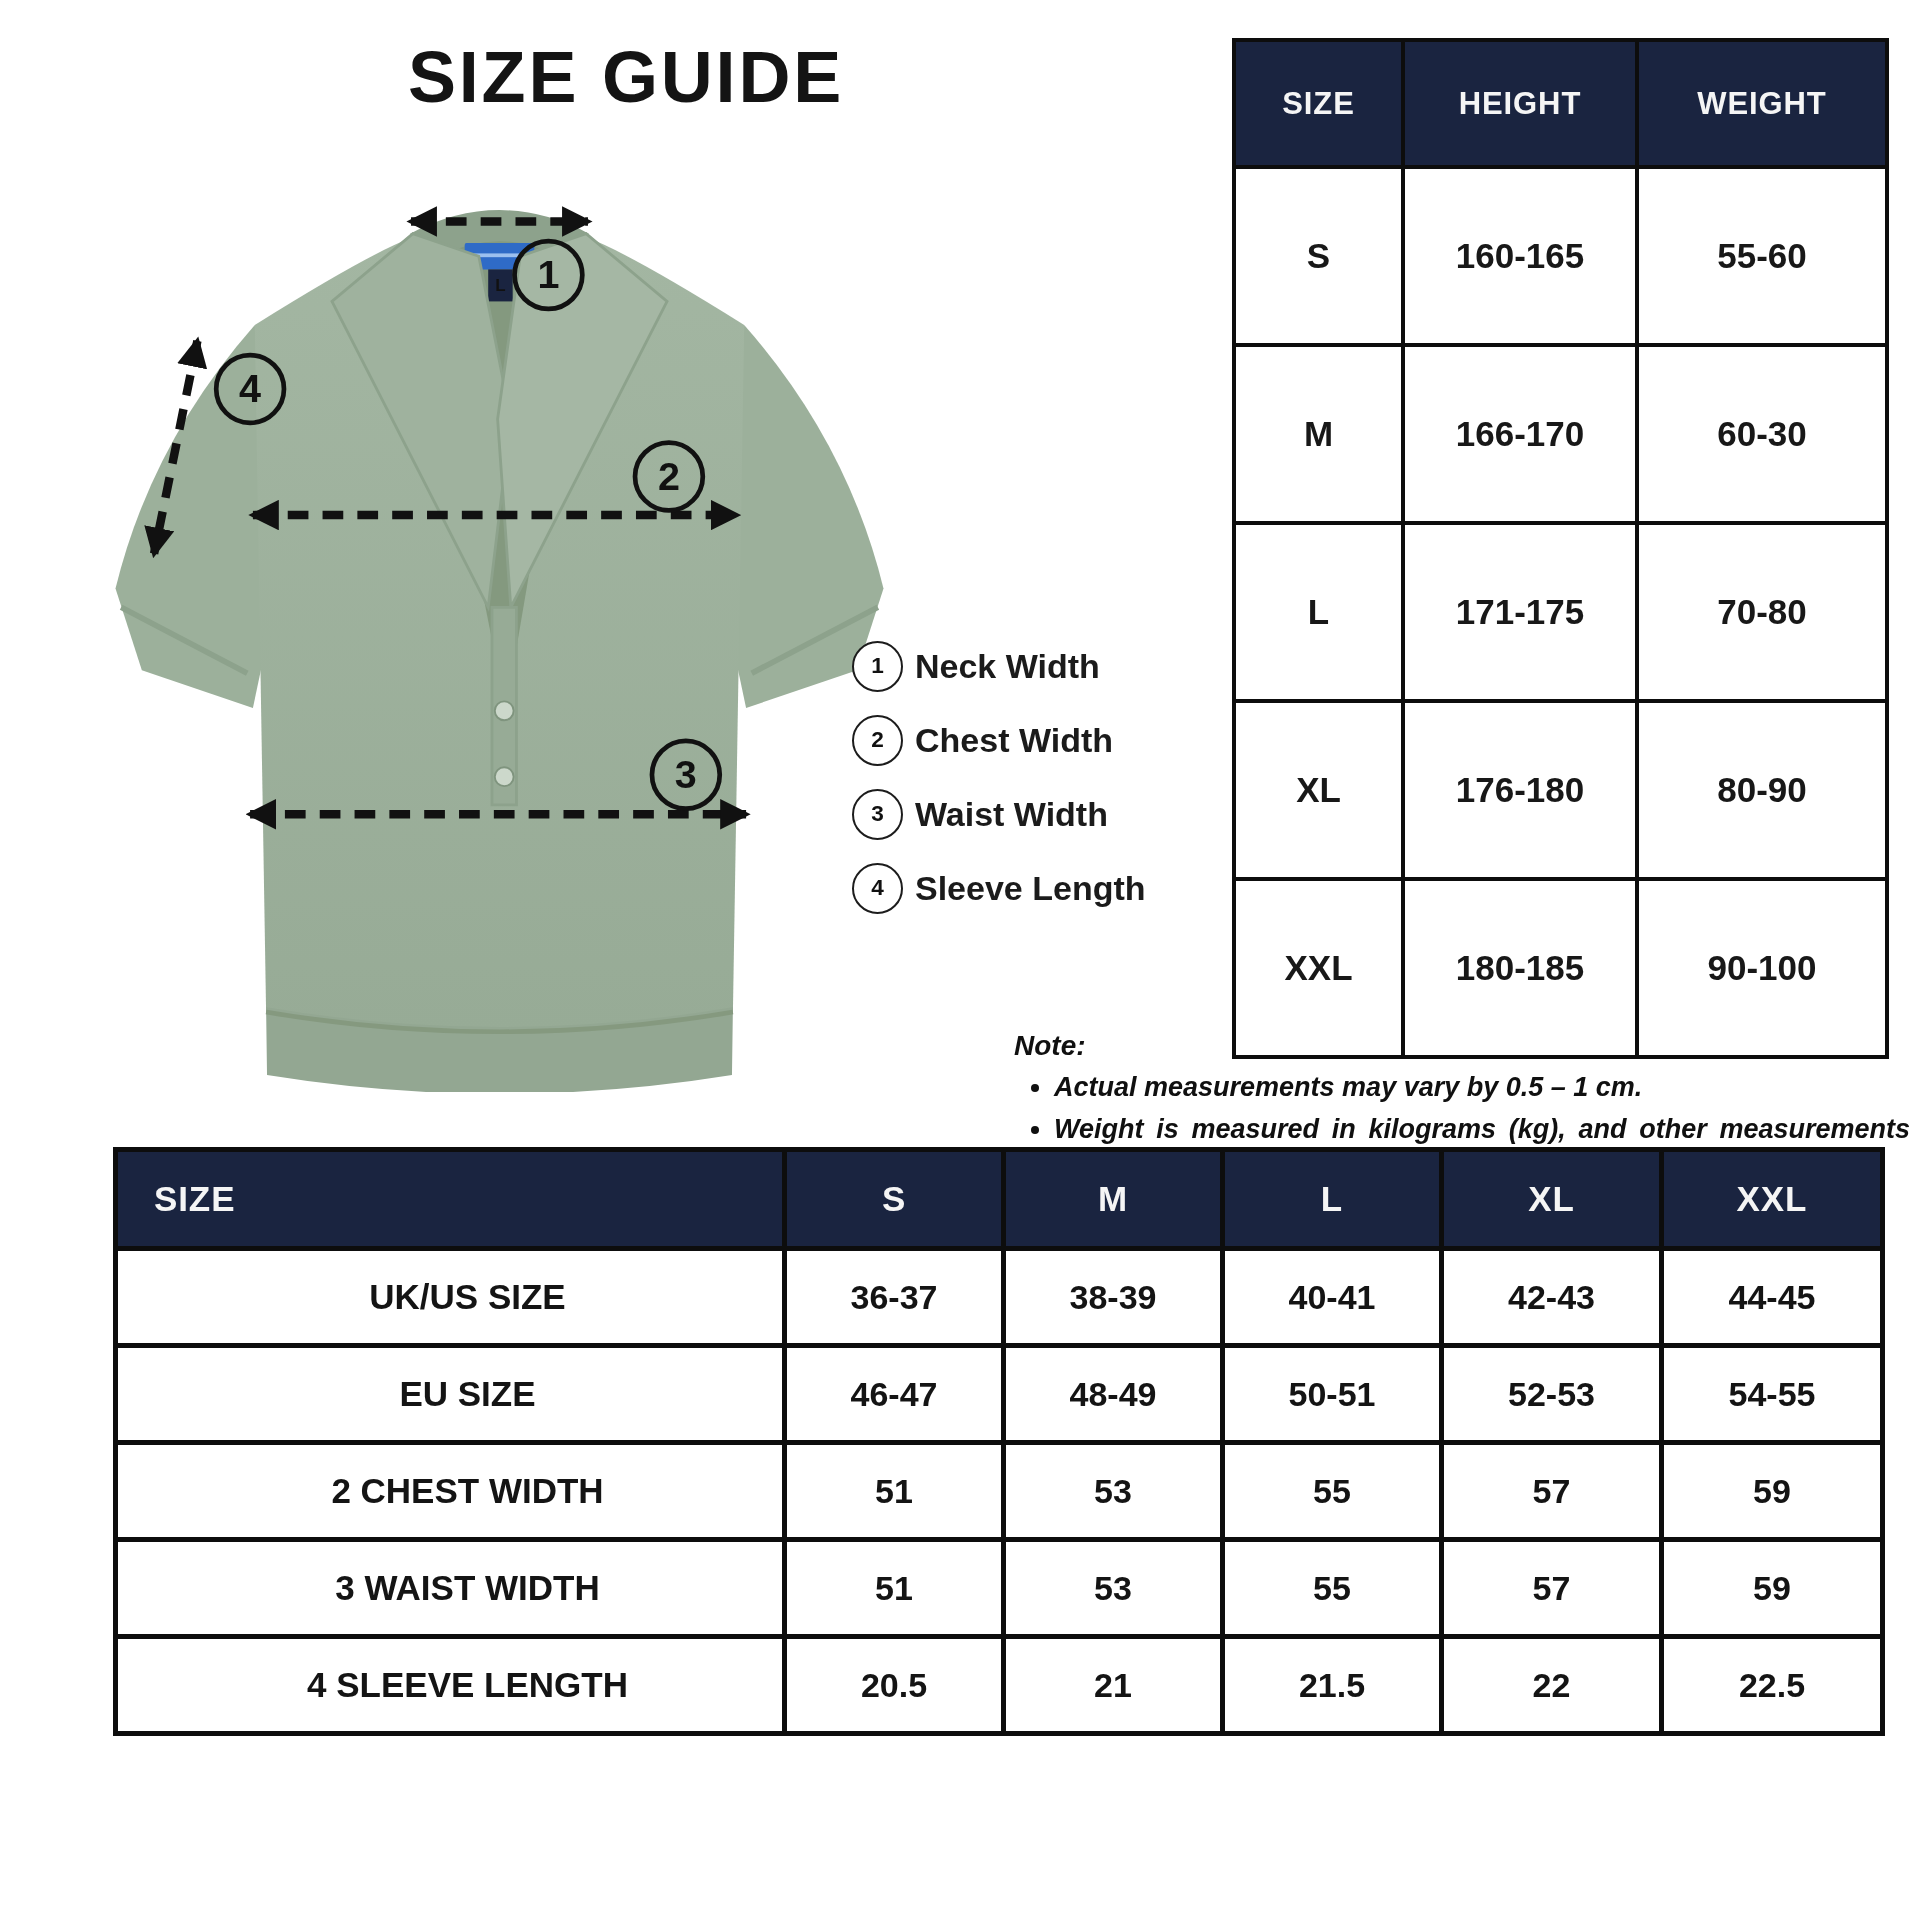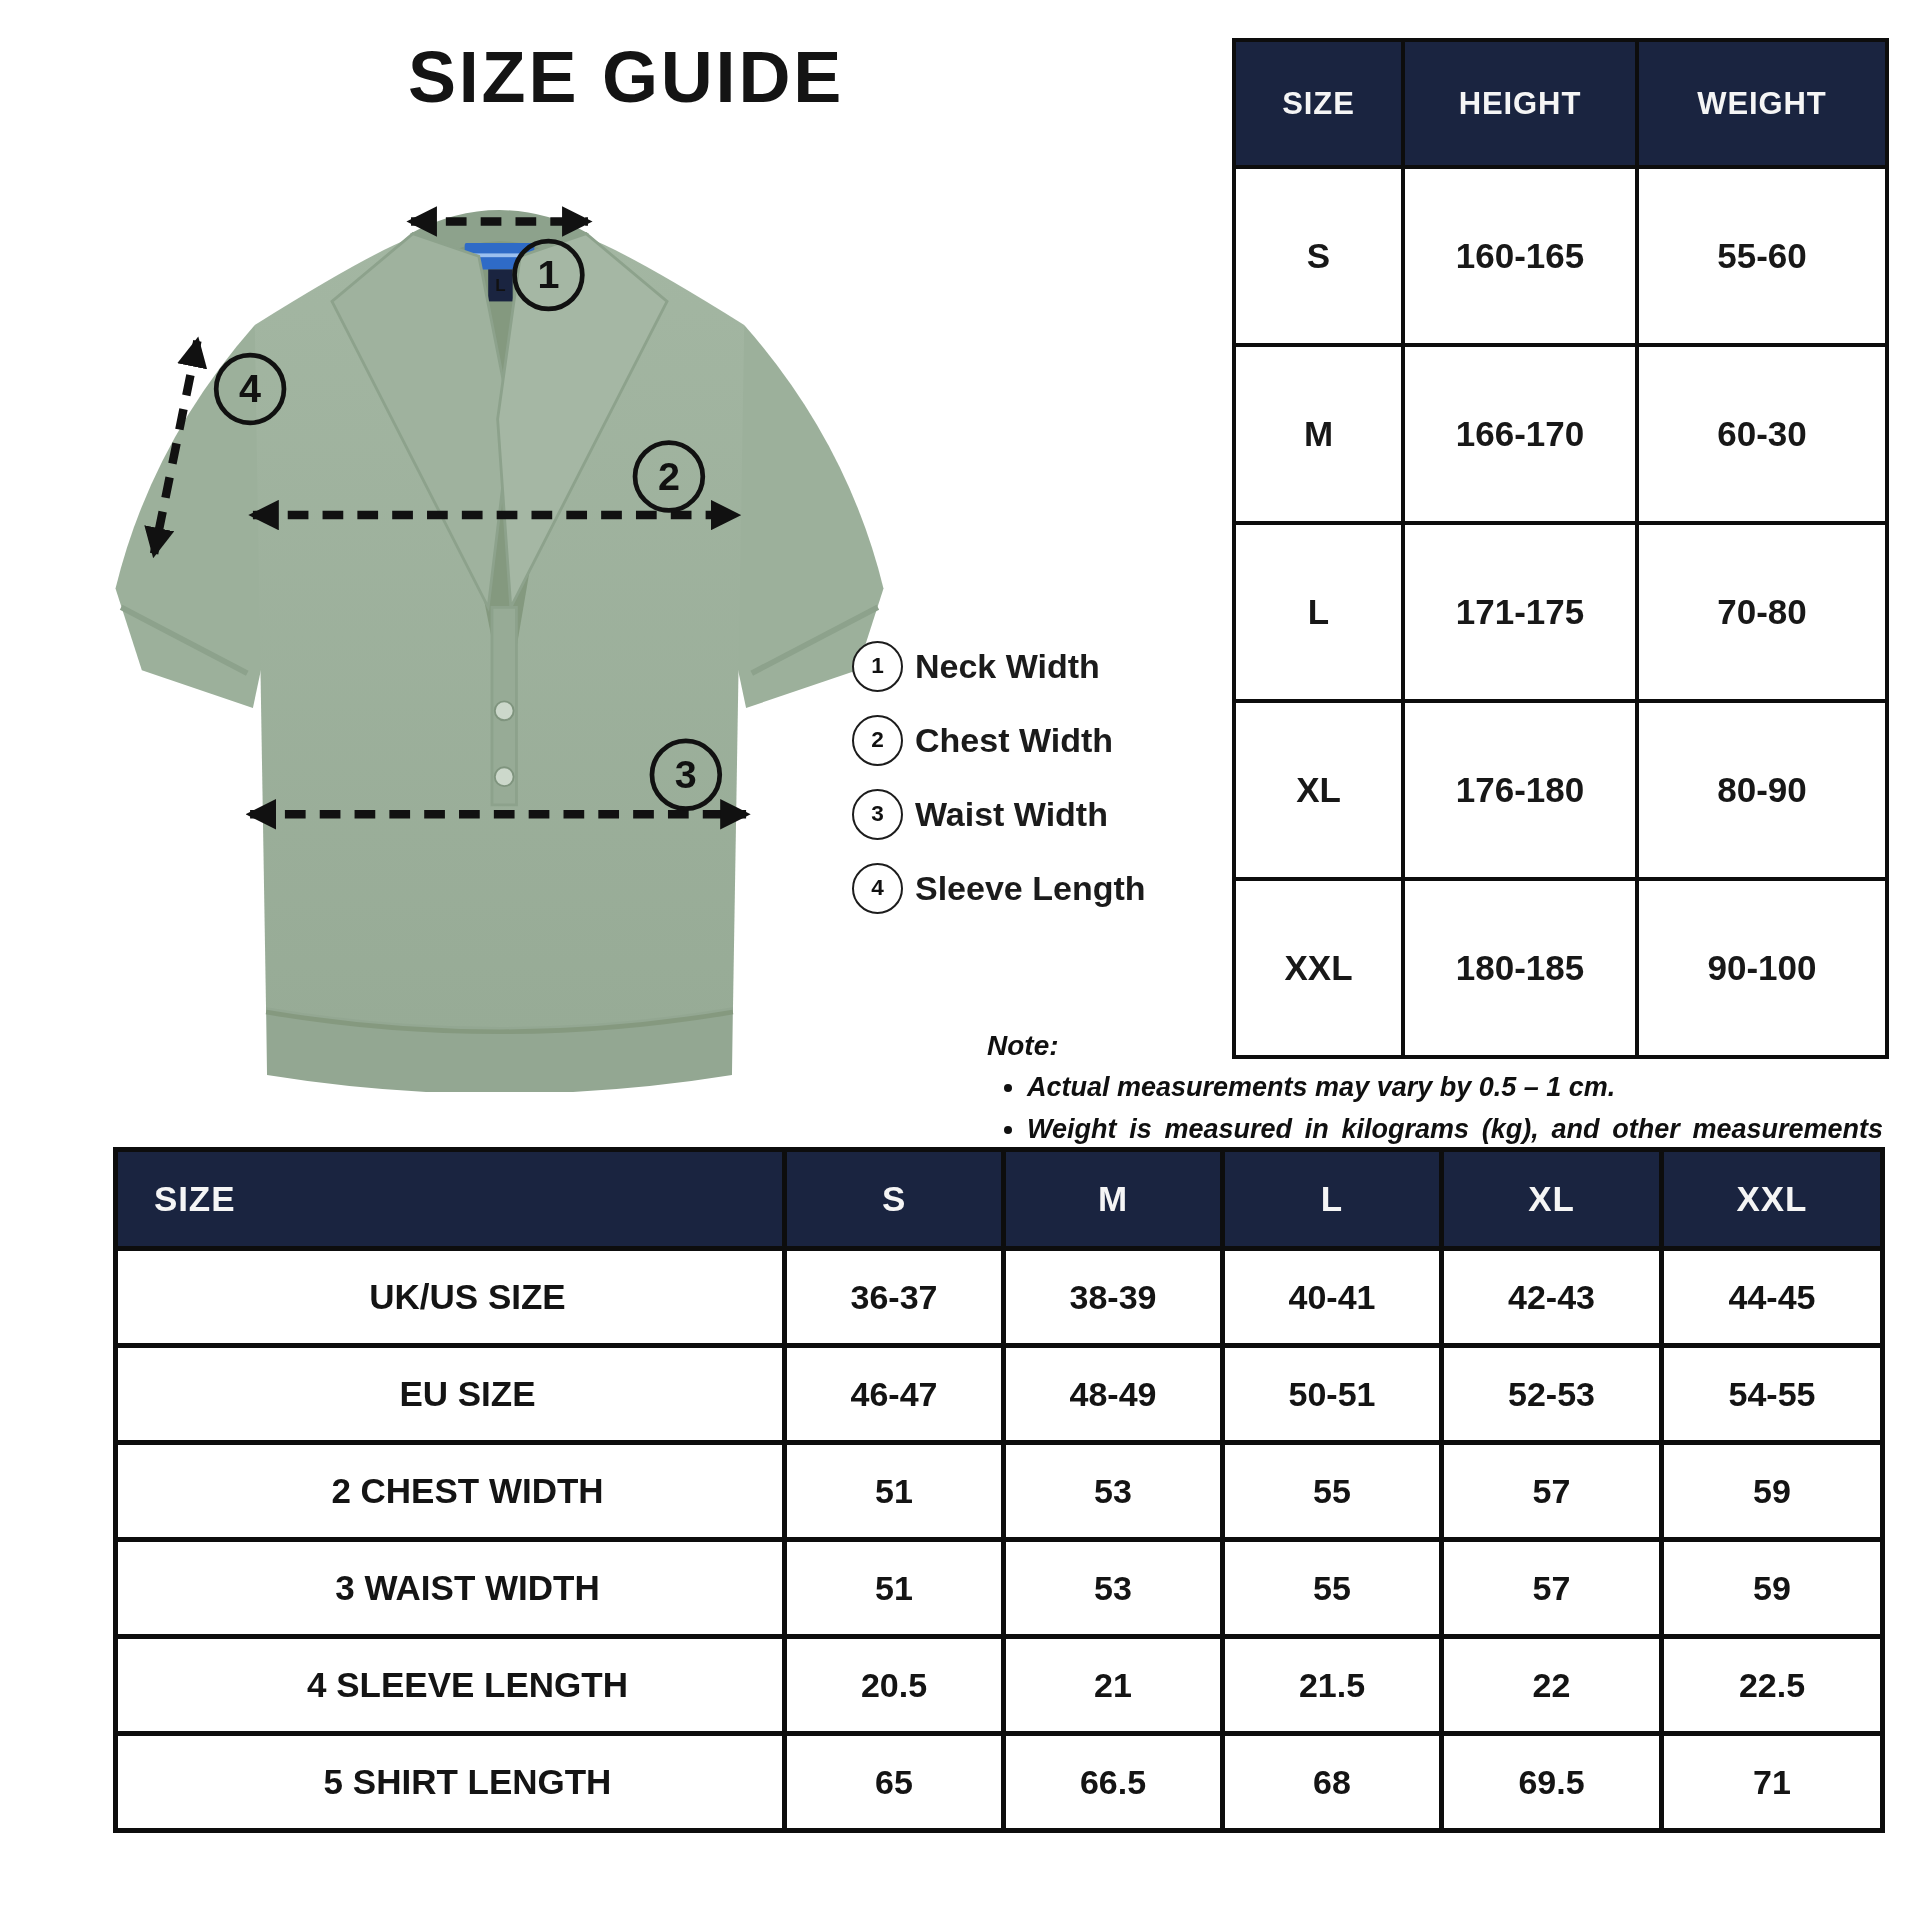--- a/index.html
+++ b/index.html
@@ -29,21 +29,21 @@
   .hw-table{
     position:absolute;left:1232px;top:38px;border-collapse:collapse;
     table-layout:fixed;background:#fff;
   }
   .hw-table th,.hw-table td{border:4.7px solid #0d0d0d;text-align:center;vertical-align:middle;}
   .hw-table th{
     height:121px;background:#1a2440;color:#f5f5f5;font-size:31px;font-weight:700;letter-spacing:0.9px;
   }
   .hw-table td{height:172px;font-size:35px;font-weight:700;color:#181818;}
   
-  .note{position:absolute;left:987px;top:1030px;width:896px;font-style:italic;color:#101010;}
+  .note{position:absolute;left:1014px;top:1030px;width:896px;font-style:italic;color:#101010;}
   .note-label{font-size:28px;font-weight:700;margin-bottom:5.6px;}
   .note ul{margin:0;padding-left:40px;}
   .note li{font-size:27px;font-weight:700;line-height:1.42;margin-bottom:3.8px;}
   .note li.justified{text-align:justify;}
   
   .m-table{
     position:absolute;left:113px;top:1147px;border-collapse:collapse;table-layout:fixed;background:#fff;
   }
   .m-table th,.m-table td{border:5.6px solid #0d0d0d;vertical-align:middle;}
   .m-table th{height:92px;background:#1a2440;color:#f5f5f5;font-size:35px;font-weight:700;letter-spacing:0.9px;text-align:center;}
@@ -241,25 +241,17 @@
         <td>59</td>
       </tr>
       <tr>
         <td class="row-label">4 SLEEVE LENGTH</td>
         <td>20.5</td>
         <td>21</td>
         <td>21.5</td>
         <td>22</td>
         <td>22.5</td>
       </tr>
-      <tr>
-        <td class="row-label">5 SHIRT LENGTH</td>
-        <td>65</td>
-        <td>66.5</td>
-        <td>68</td>
-        <td>69.5</td>
-        <td>71</td>
-      </tr>
     </tbody>
   </table>
 
 </div>
 
 
 </body></html>

